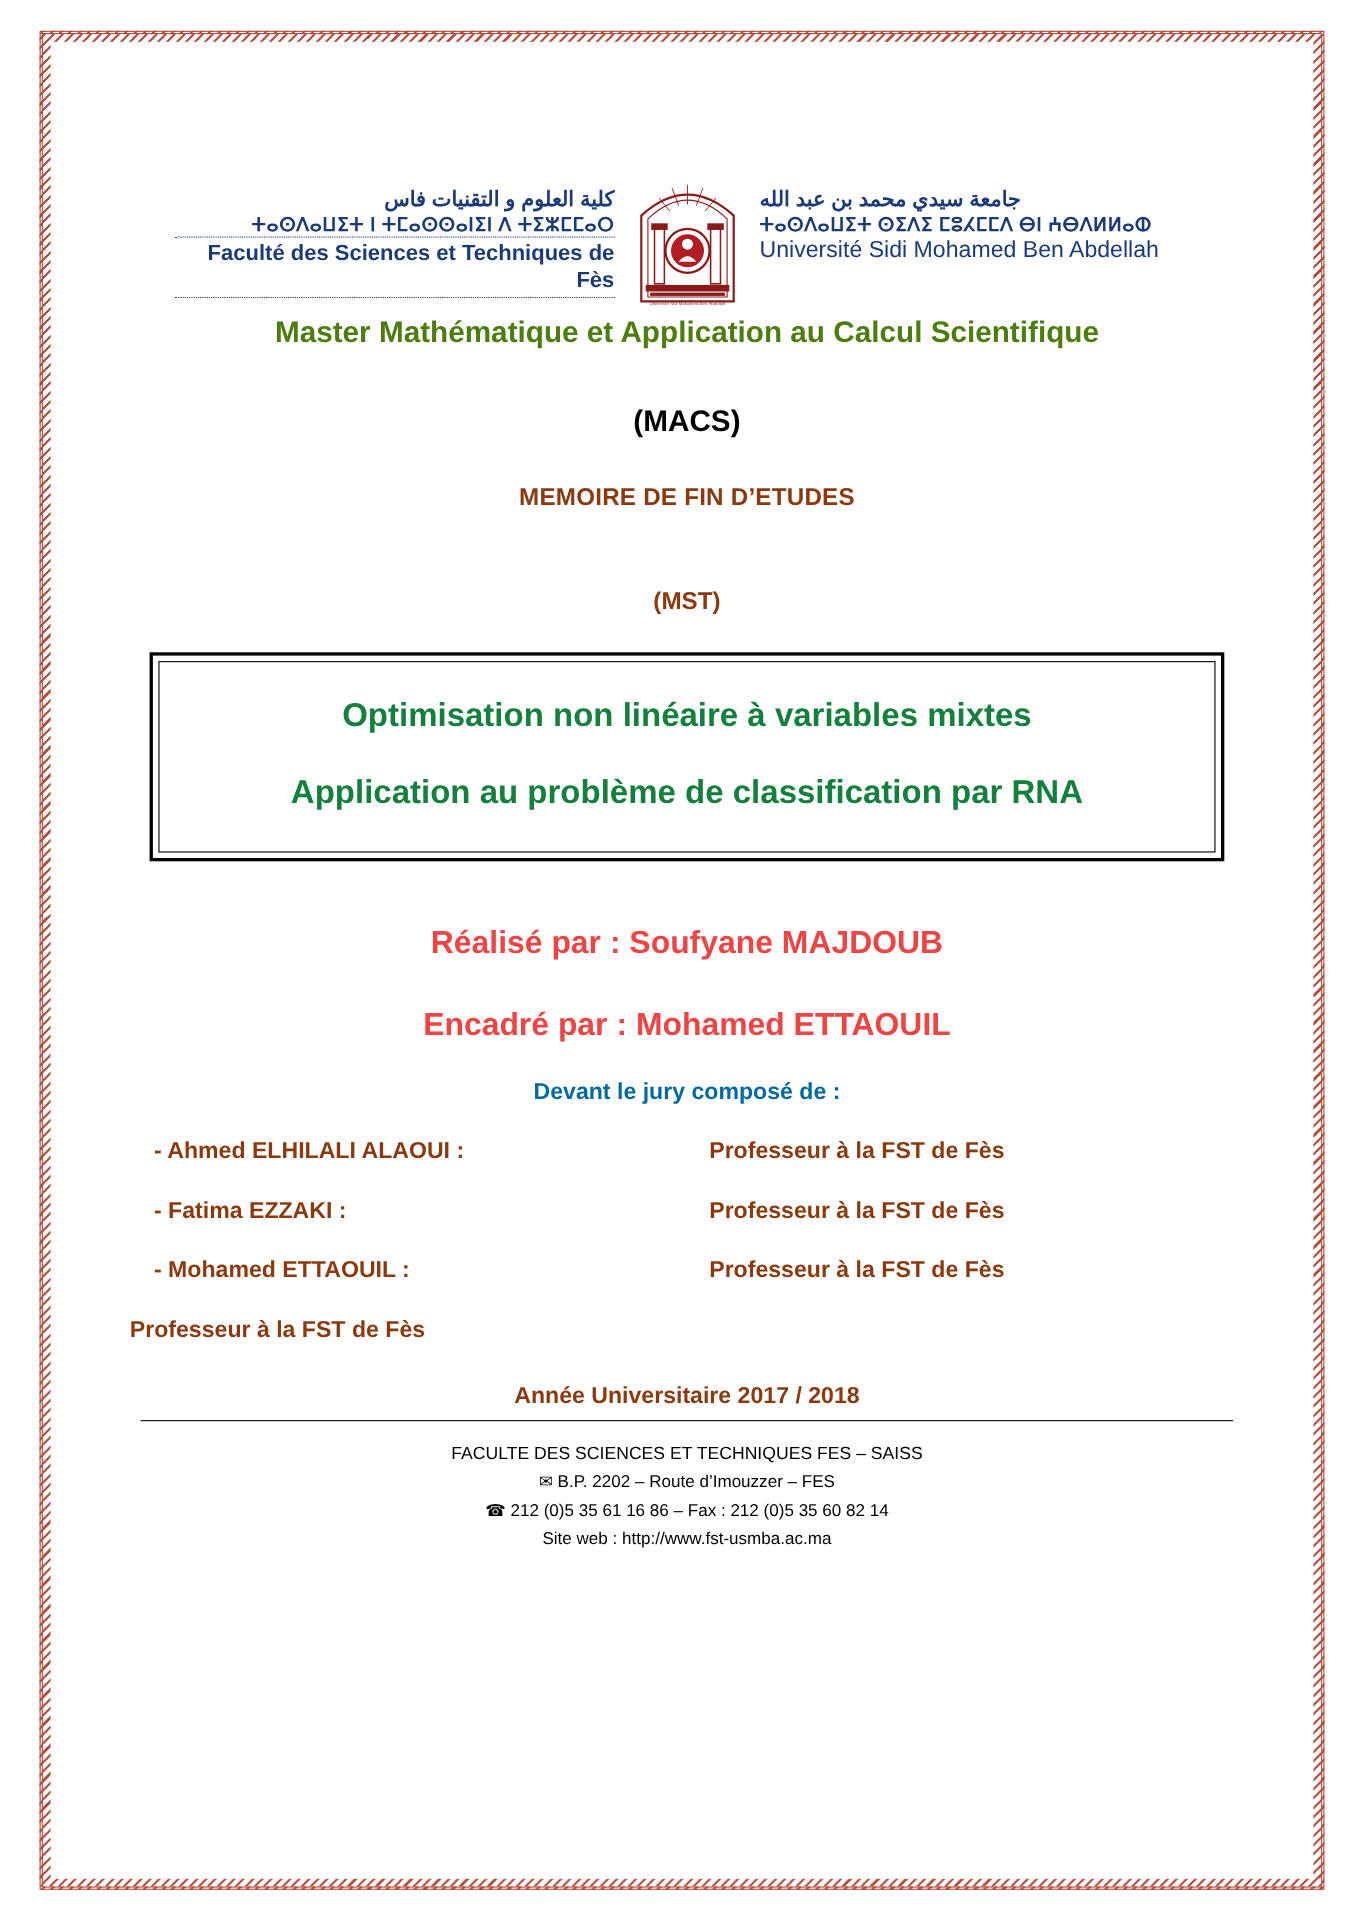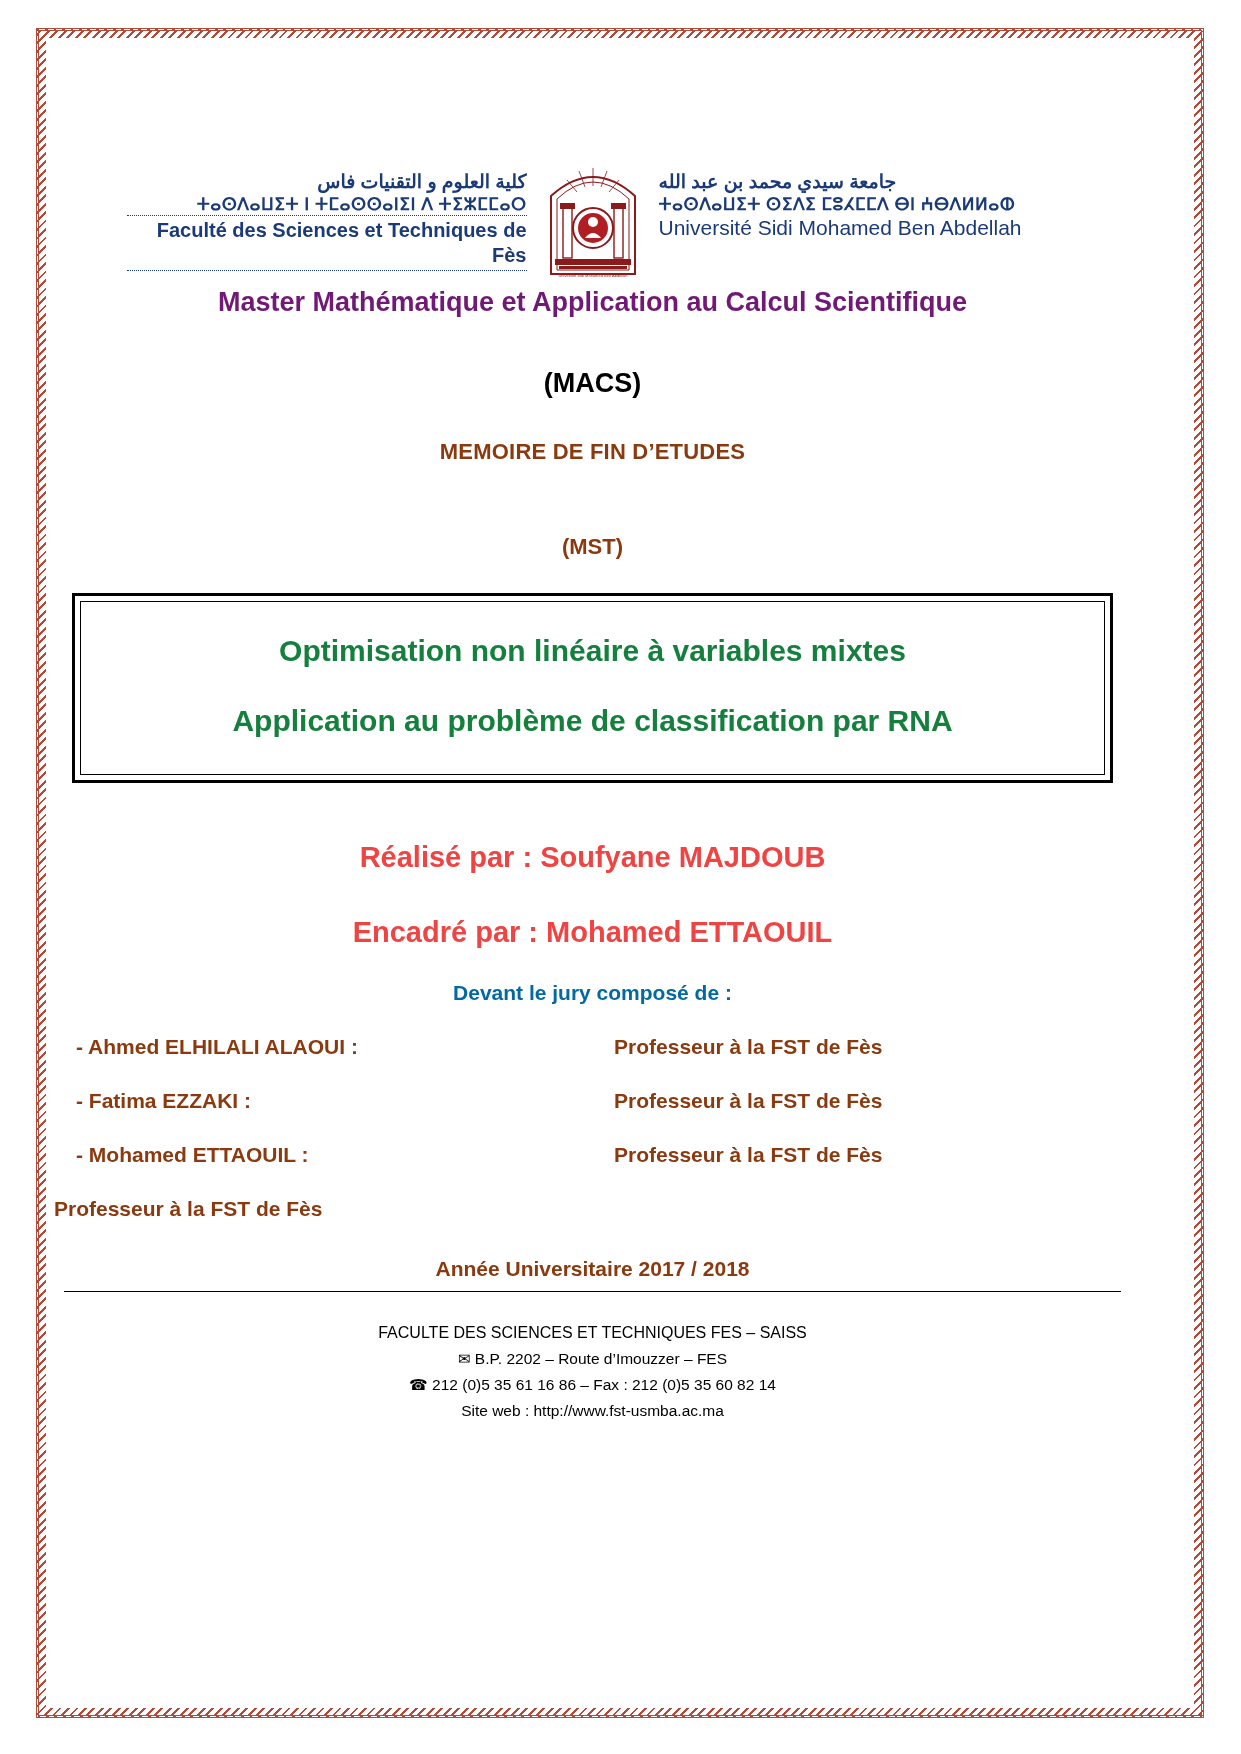--- a/index.html
+++ b/index.html
@@ -36,21 +36,21 @@
     box-sizing: border-box;
   }
 
   .content {
     position: absolute;
     left: 0;
     top: 0;
     width: 1241px;
     height: 1566px;
     box-sizing: border-box;
-    padding: 150px 110px 40px 54px;
+    padding: 150px 110px 40px 118px;
   }
 
   
   .header {
     display: flex;
     align-items: flex-start;
     justify-content: center;
     gap: 18px;
     margin-top: 20px;
   }
@@ -98,21 +98,21 @@
     flex: 0 0 auto;
     margin-top: -14px;
   }
   .seal svg { display: block; }
 
   
   .master-title {
     text-align: center;
     font-size: 27px;
     font-weight: bold;
-    color: #701a75;
+    color: #4d7c0f;
     margin-top: 6px;
   }
   .macs {
     text-align: center;
     font-size: 27px;
     font-weight: bold;
     color: #000;
     margin-top: 50px;
   }
   .memoire {
@@ -197,21 +197,21 @@
   }
 
   .rule {
     border-bottom: 1.5px solid #000;
     margin: 10px 10px 0 10px;
   }
 
   
   .footer {
     text-align: center;
-    margin-top: 28px;
+    margin-top: 17px;
     font-size: 16px;
     line-height: 1.65;
     color: #000;
   }
   .footer .small { font-size: 15.5px; }
   .glyph { font-size: 15px; }
 </style>
 </head>
 <body>
 

